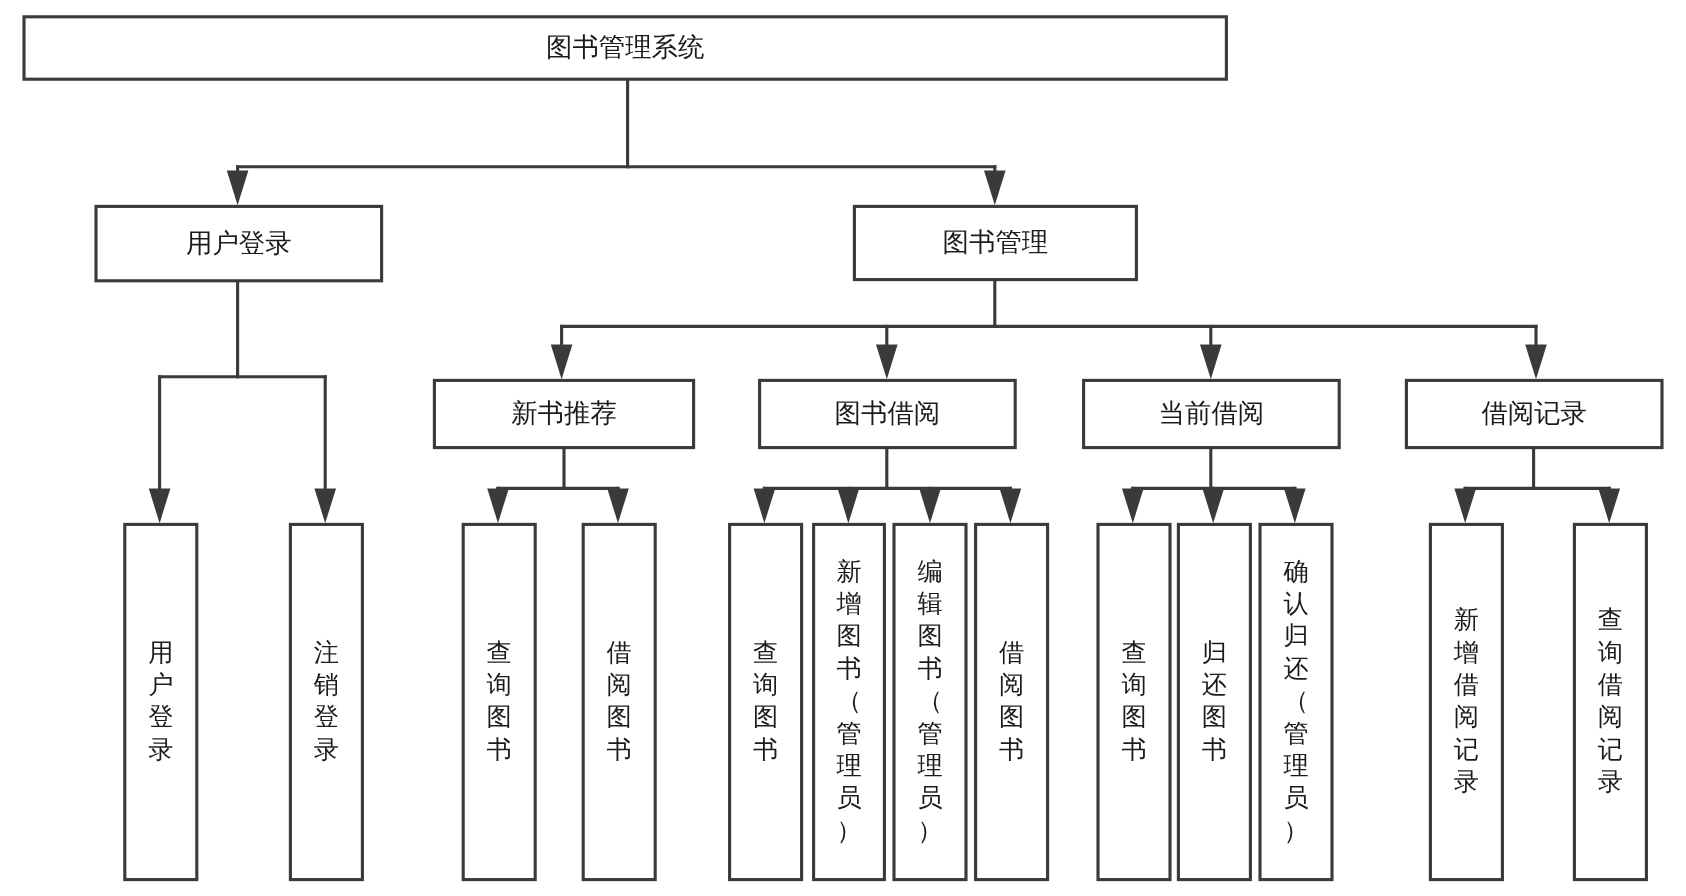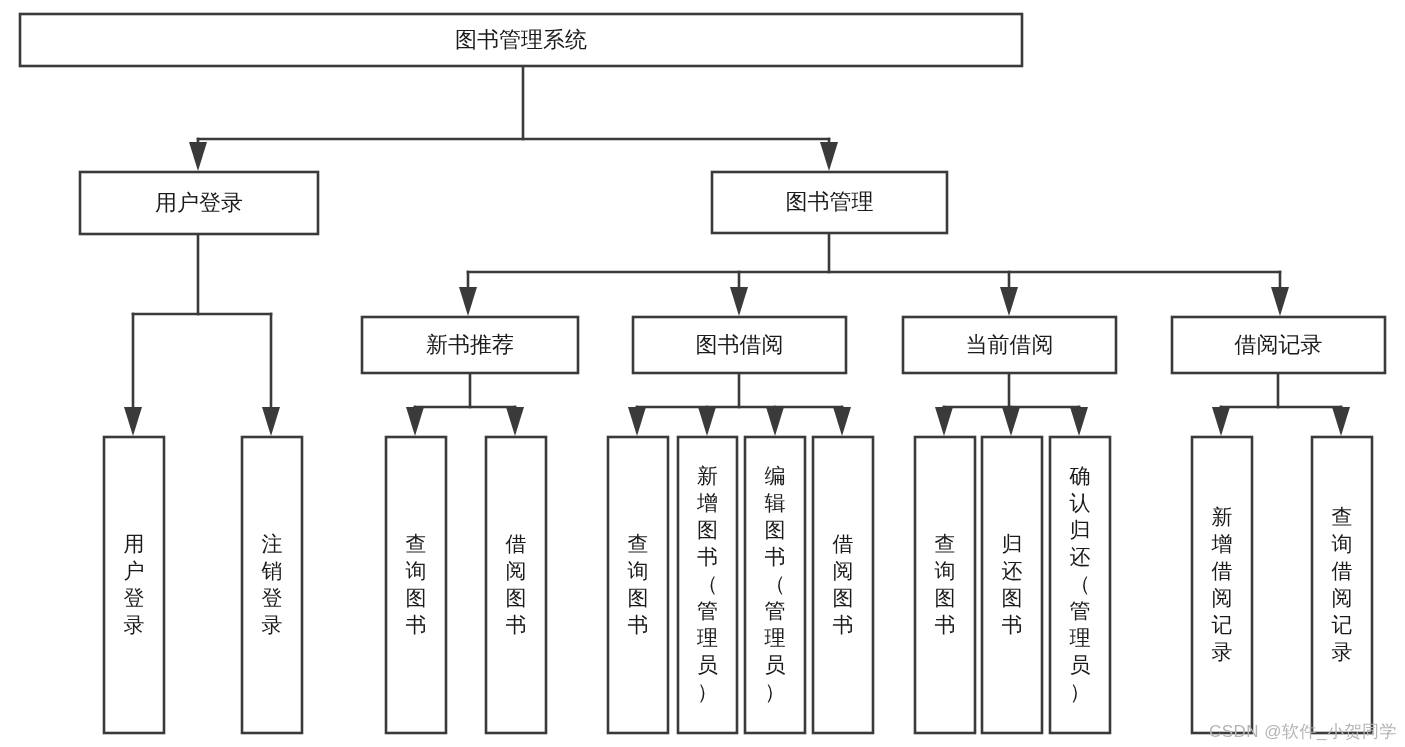--- a/index.html
+++ b/index.html
@@ -198,14 +198,13 @@
         <g>
           <rect x="1192" y="437" width="60" height="296" class="node-rect"></rect>
           <text x="1222" class="node-label vertical" y="517.5"><tspan x="1222" y="517.5">新</tspan><tspan x="1222" y="544.5">增</tspan><tspan x="1222" y="571.5">借</tspan><tspan x="1222" y="598.5">阅</tspan><tspan x="1222" y="625.5">记</tspan><tspan x="1222" y="652.5">录</tspan></text>
         </g>
         <g>
           <rect x="1312" y="437" width="60" height="296" class="node-rect"></rect>
           <text x="1342" class="node-label vertical" y="517.5"><tspan x="1342" y="517.5">查</tspan><tspan x="1342" y="544.5">询</tspan><tspan x="1342" y="571.5">借</tspan><tspan x="1342" y="598.5">阅</tspan><tspan x="1342" y="625.5">记</tspan><tspan x="1342" y="652.5">录</tspan></text>
         </g>
       </g>
   </svg>
-  <div class="watermark">CSDN @软件_小贺同学</div>
 </div>
 
 </body></html>

